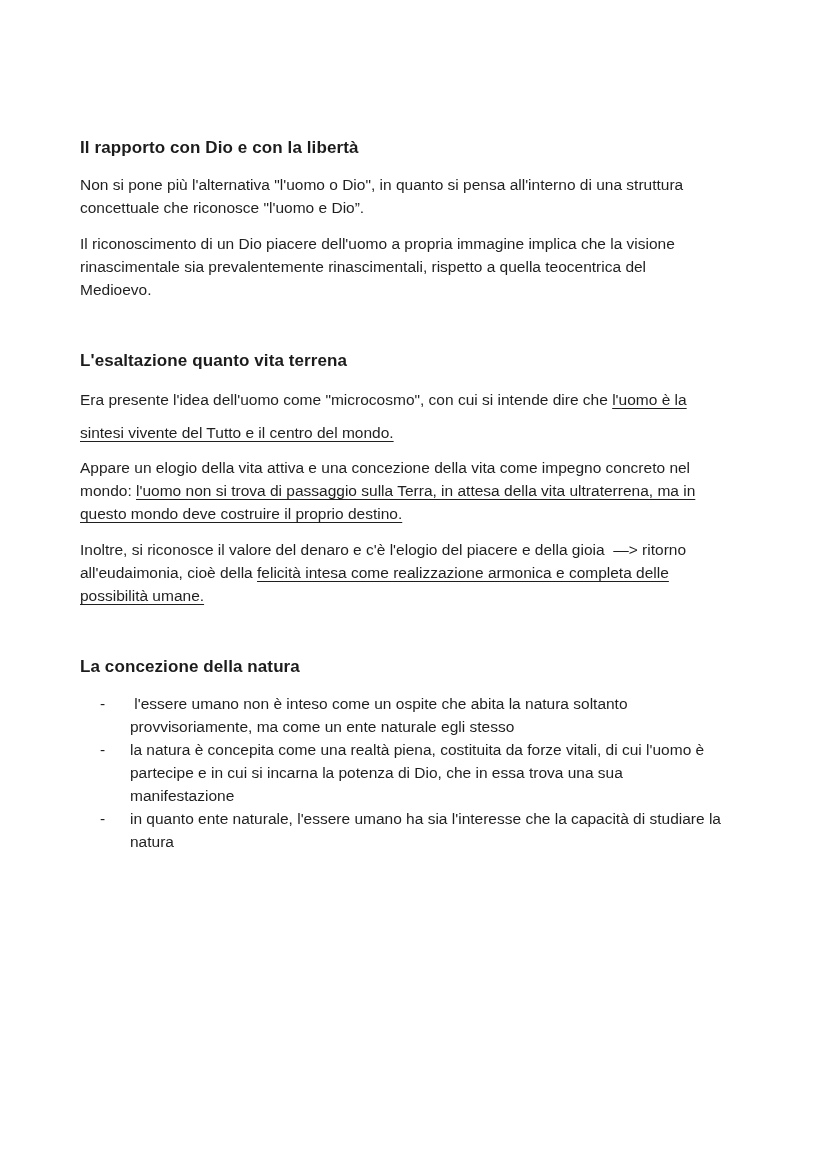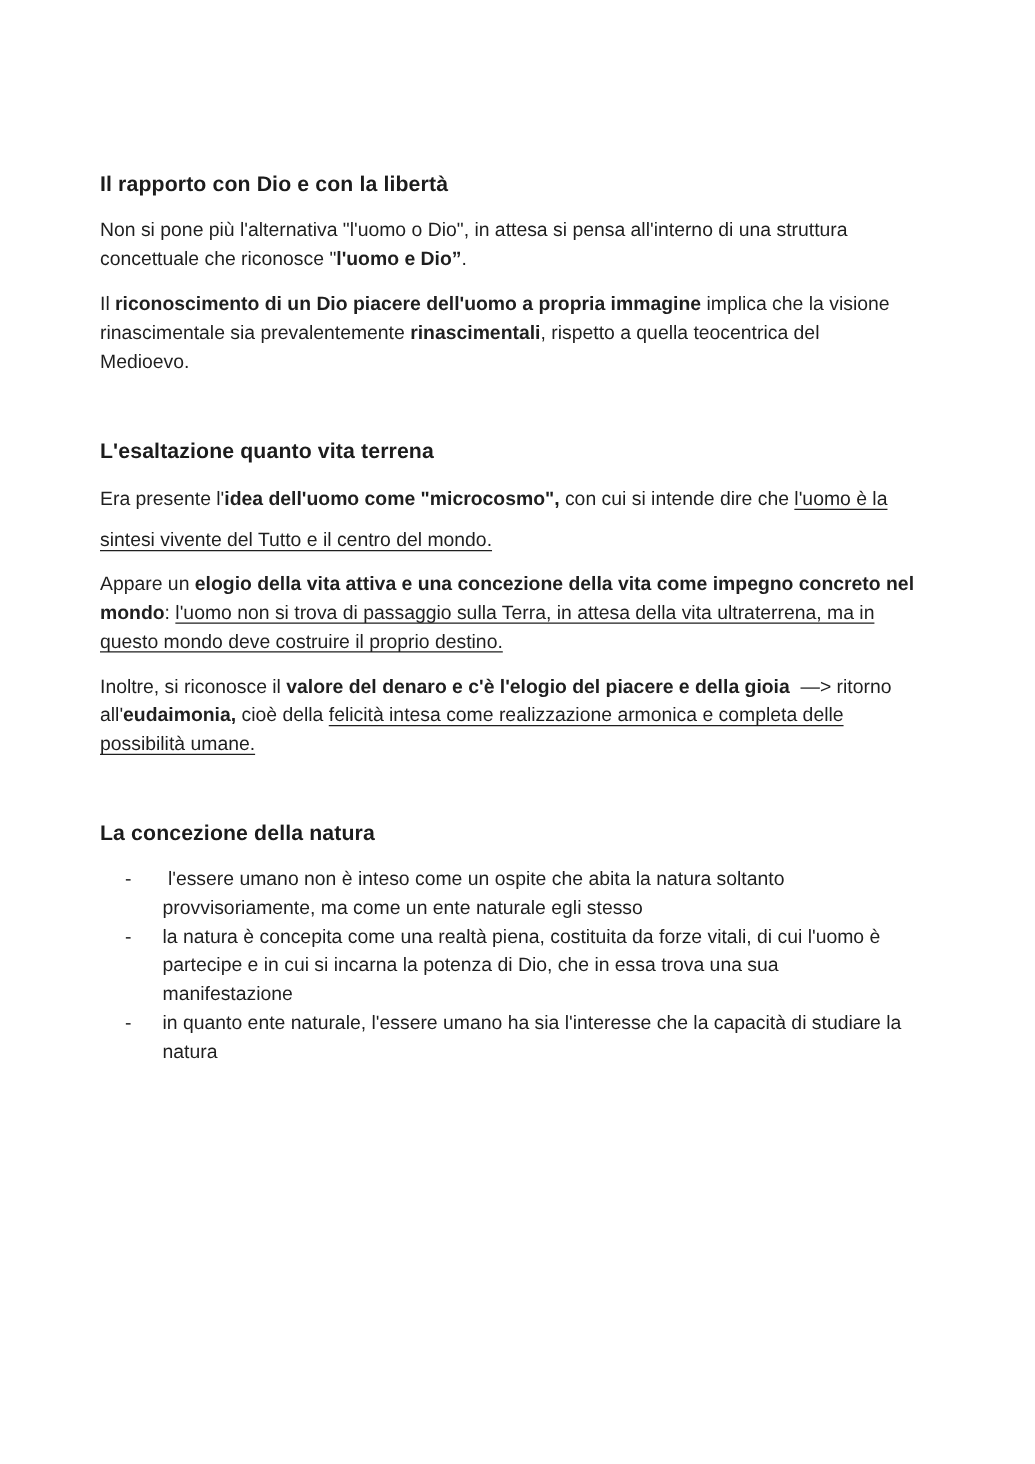--- a/index.html
+++ b/index.html
@@ -23,42 +23,42 @@
     line-height: 23px;
     font-weight: 700;
     color: #1c1c1c;
     margin: 48px 0 14px 0;
     letter-spacing: 0.1px;
   }
   section:first-child .heading { margin-top: 0; }
   p { margin: 0 0 13px 0; }
   p.spread { line-height: 33px; margin: -3px 0 7px 0; }
   .run { white-space: pre; }
-  .run.b { font-weight: 700; }
+  .run.b { font-weight: 400; }
   .run.u {
     text-decoration: underline;
     text-underline-offset: 3px;
     text-decoration-thickness: 1px;
   }
   .dash-list {
     list-style: none;
     margin: 0;
     padding: 0 0 0 20px;
   }
   .dash-list li { display: flex; }
   .marker { flex: 0 0 30px; }
   .li-text { flex: 1; }
 </style>
 </head>
 <body>
 
 <main class="page">
     <section>
       <h2 class="heading">Il rapporto con Dio e con la libertà</h2>
-      <p><span class="run">Non si pone più l'alternativa "l'uomo o Dio", in attesa si pensa all'interno di una struttura</span><br><span class="run">concettuale che riconosce "</span><span class="run b">l'uomo e Dio”</span><span class="run">.</span></p>
+      <p><span class="run">Non si pone più l'alternativa "l'uomo o Dio", in quanto si pensa all'interno di una struttura</span><br><span class="run">concettuale che riconosce "</span><span class="run b">l'uomo e Dio”</span><span class="run">.</span></p>
       <p><span class="run">Il </span><span class="run b">riconoscimento di un Dio piacere dell'uomo a propria immagine</span><span class="run"> implica che la visione</span><br><span class="run">rinascimentale sia prevalentemente </span><span class="run b">rinascimentali</span><span class="run">, rispetto a quella teocentrica del</span><br><span class="run">Medioevo.</span></p>
     </section>
     <section>
       <h2 class="heading">L'esaltazione quanto vita terrena</h2>
       <p class="spread"><span class="run">Era presente l'</span><span class="run b">idea dell'uomo come "microcosmo",</span><span class="run"> con cui si intende dire che </span><span class="run u">l'uomo è la</span><br><span class="run u">sintesi vivente del Tutto e il centro del mondo.</span></p>
       <p><span class="run">Appare un </span><span class="run b">elogio della vita attiva e una concezione della vita come impegno concreto nel</span><br><span class="run b">mondo</span><span class="run">: </span><span class="run u">l'uomo non si trova di passaggio sulla Terra, in attesa della vita ultraterrena, ma in</span><br><span class="run u">questo mondo deve costruire il proprio destino.</span></p>
       <p><span class="run">Inoltre, si riconosce il </span><span class="run b">valore del denaro e c'è l'elogio del piacere e della gioia</span><span class="run">  —&gt; ritorno</span><br><span class="run">all'</span><span class="run b">eudaimonia,</span><span class="run"> cioè della </span><span class="run u">felicità intesa come realizzazione armonica e completa delle</span><br><span class="run u">possibilità umane.</span></p>
     </section>
     <section>
       <h2 class="heading">La concezione della natura</h2>

